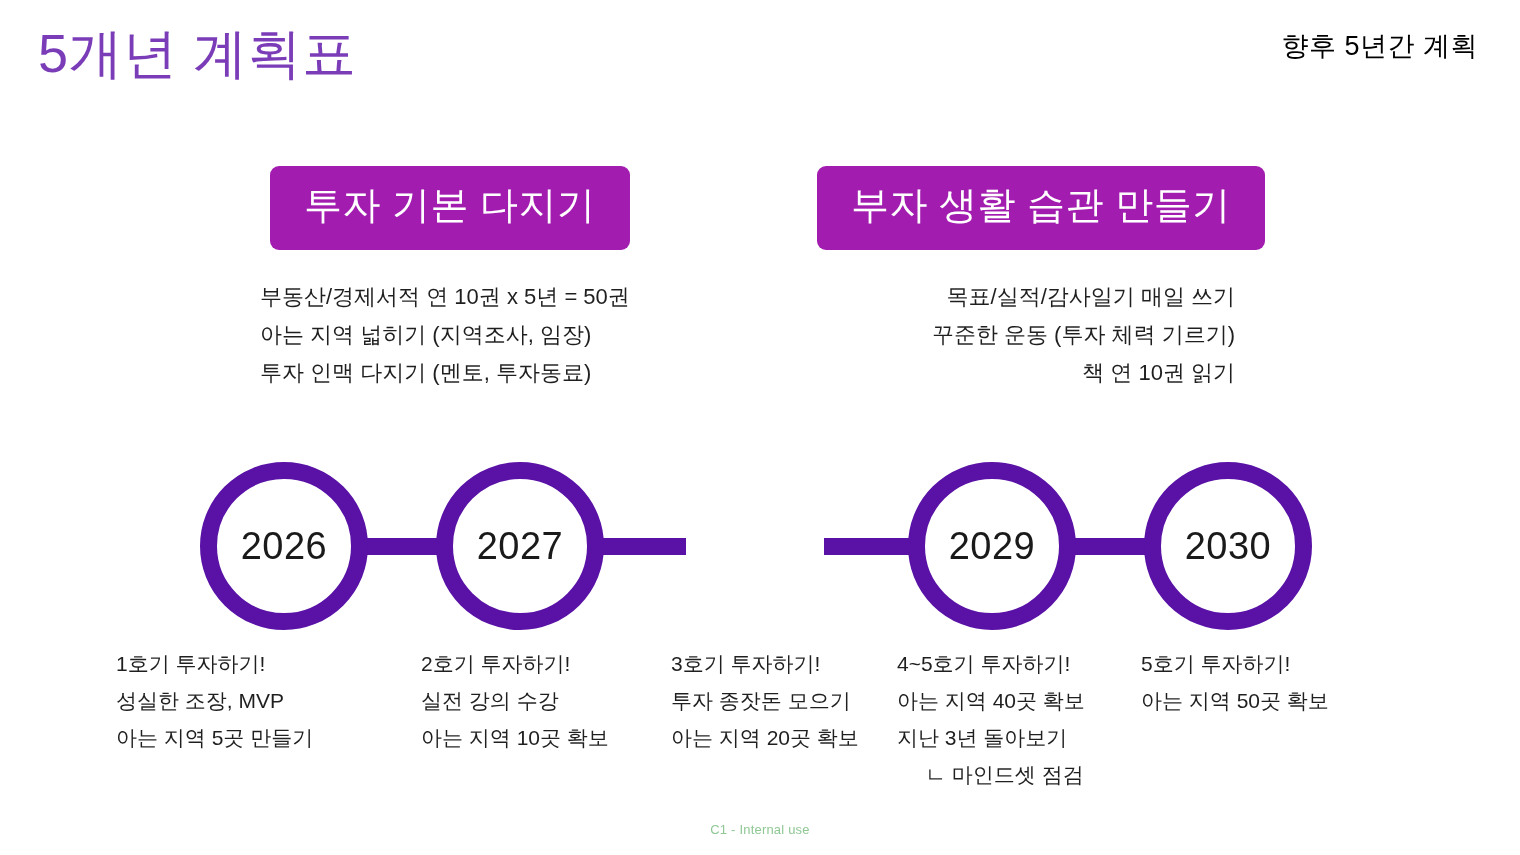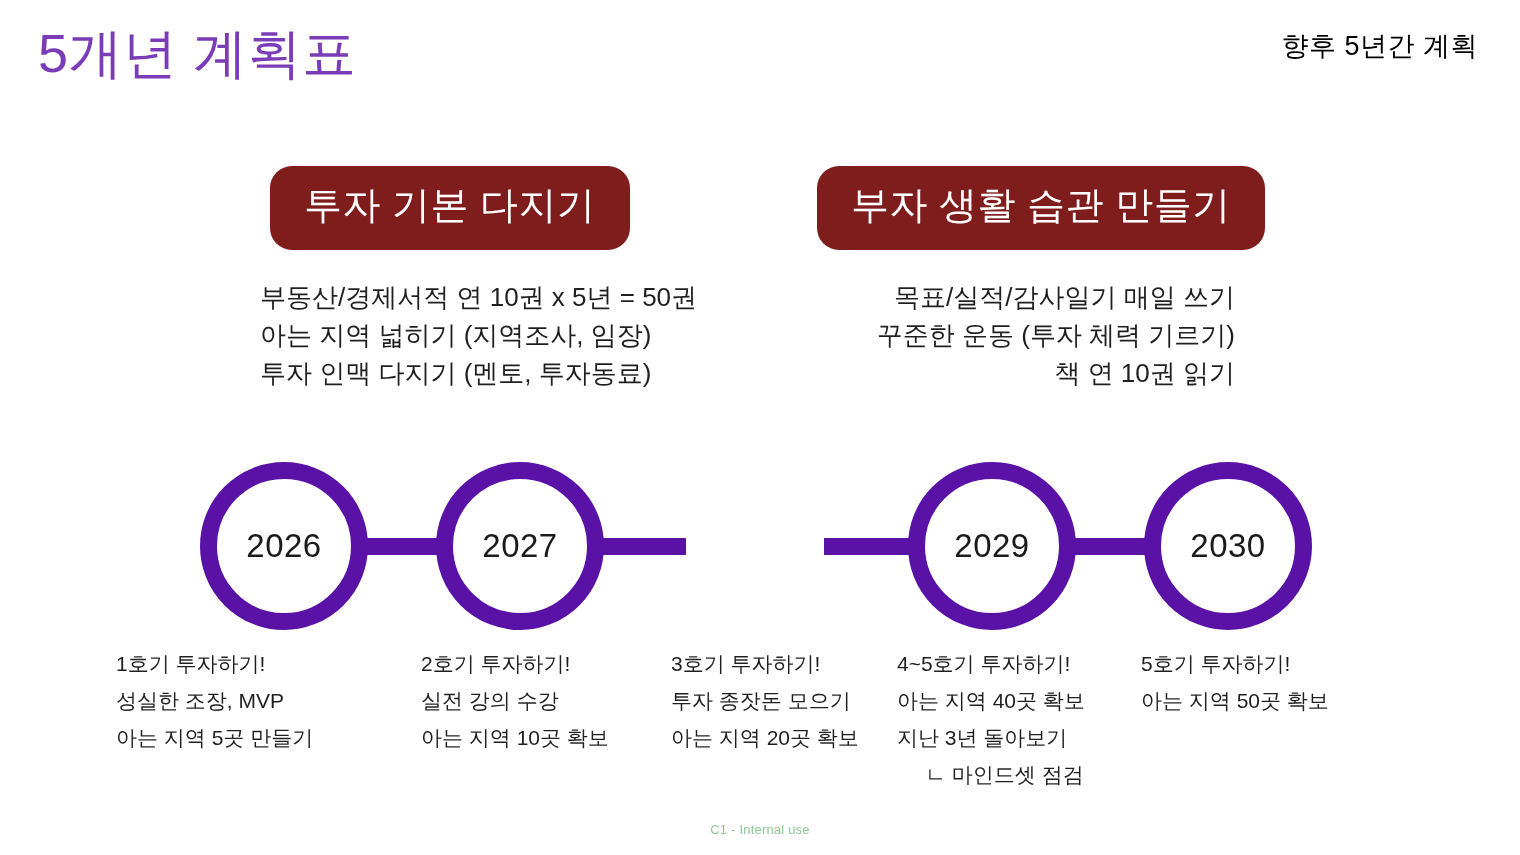--- a/index.html
+++ b/index.html
@@ -53,42 +53,42 @@
 
   .theme-col {
     position: absolute;
     top: 0;
   }
   .theme-col.col-1 { left: 252px; width: 420px; }
   .theme-col.col-2 { left: 795px; width: 440px; }
 
   .theme-pill {
     display: inline-block;
-    background: #7f1d1d;
+    background: #a21caf;
     color: #ffffff;
-    border-radius: 22px;
+    border-radius: 9px;
     font-size: 38px;
     font-weight: 400;
     letter-spacing: 0.5px;
     white-space: nowrap;
     text-align: left;
     padding: 18px 34px 22px 34px;
     line-height: 1.15;
   }
   .theme-col.col-1 .theme-pill { margin-left: 18px; }
   .theme-col.col-2 .theme-pill { margin-left: 22px; }
 
   .theme-lines {
     margin-top: 28px;
     padding-left: 8px;
   }
   .theme-col.col-2 .theme-lines { padding-left: 14px; text-align: right; }
 
   .theme-line {
-    font-size: 26px;
+    font-size: 22px;
     color: #1f1f1f;
     line-height: 38px;
     white-space: nowrap;
   }
 
   
   .timeline {
     position: absolute;
     left: 0;
     top: 462px;
@@ -111,21 +111,21 @@
     border-radius: 50%;
     border: 17px solid #5912A5;
     background: #ffffff;
     display: flex;
     align-items: center;
     justify-content: center;
     z-index: 2;
   }
 
   .node-year {
-    font-size: 33px;
+    font-size: 38px;
     color: #1a1a1a;
     font-weight: 400;
     letter-spacing: 0.5px;
   }
 
   
   .milestones {
     position: absolute;
     left: 0;
     top: 645px;

